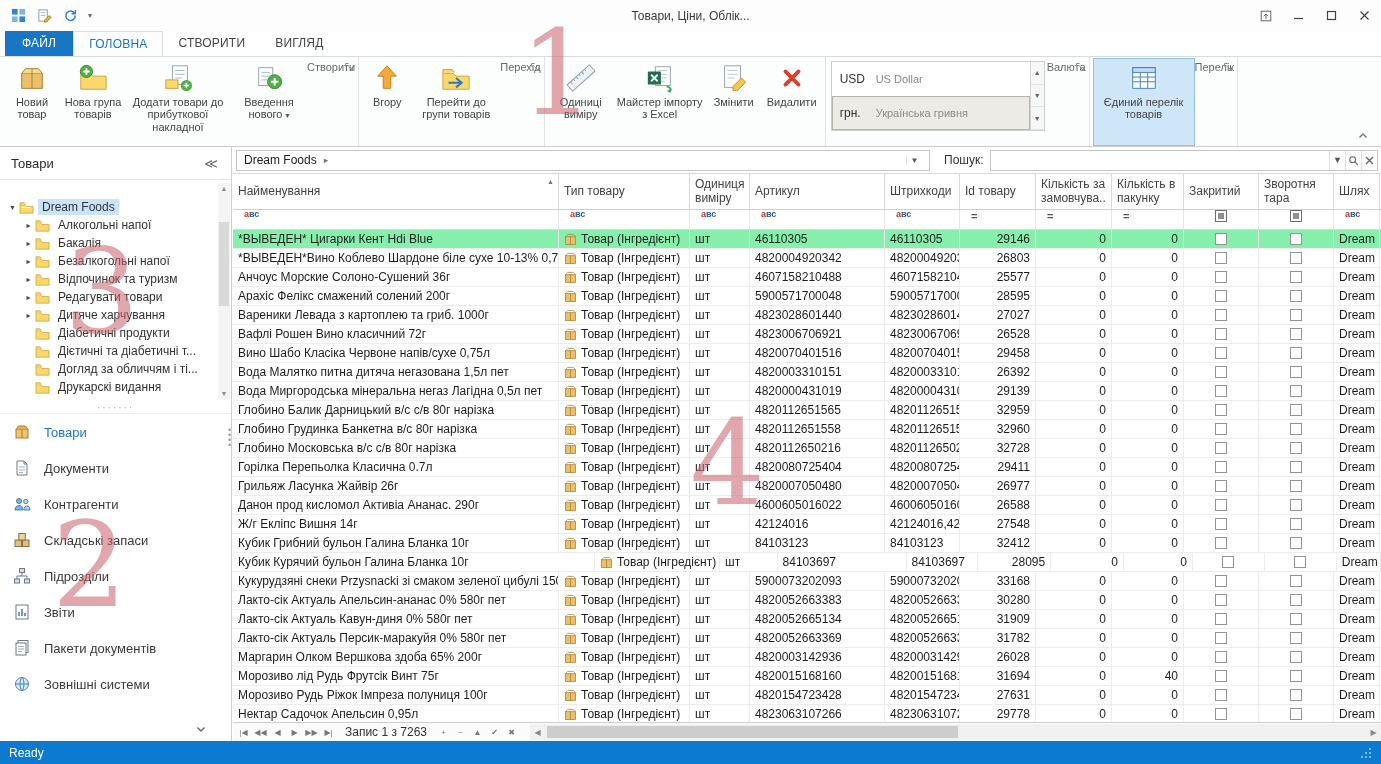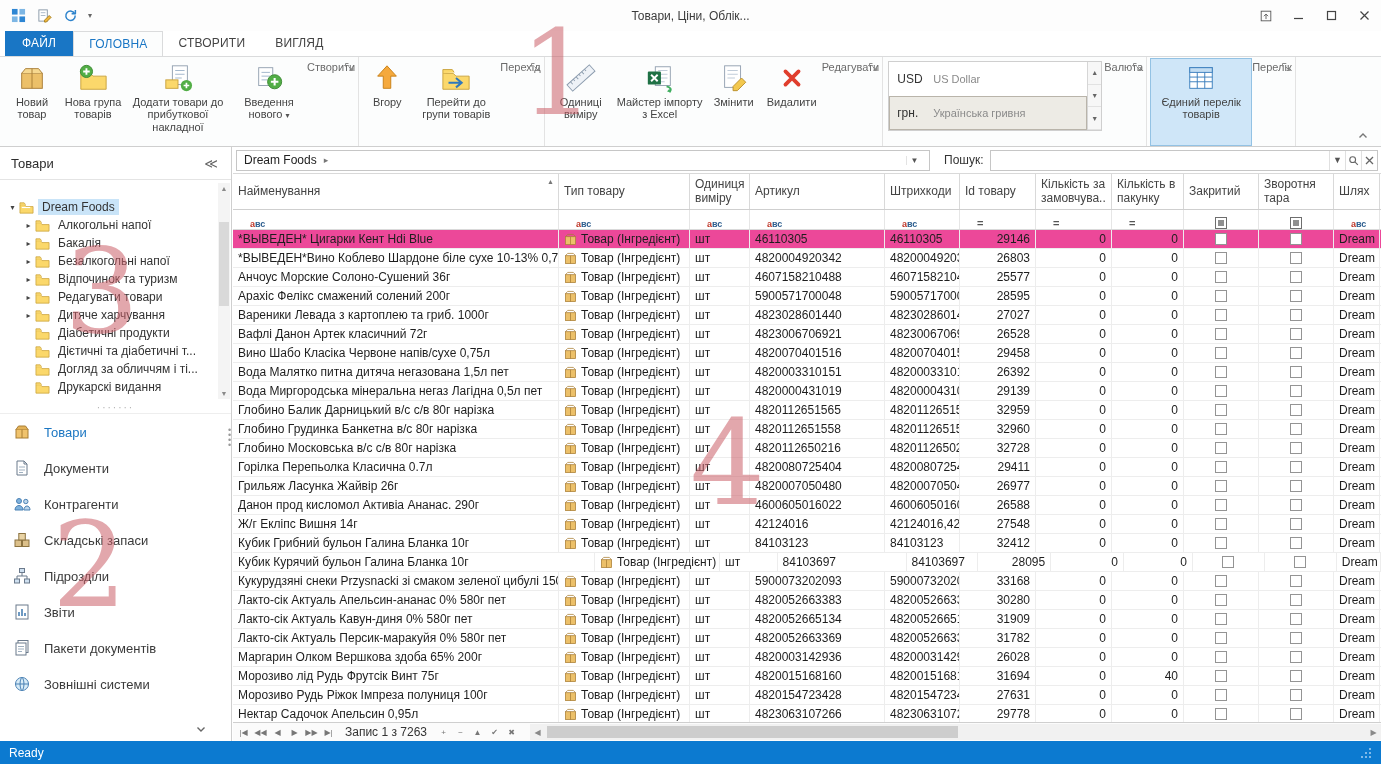--- a/index.html
+++ b/index.html
@@ -86,29 +86,29 @@
   .search-input{flex:1;border:none;outline:none;height:100%;padding:0 5px;font:inherit}
   .sbtn{width:16px;height:19px;display:flex;align-items:center;justify-content:center;border-left:1px solid #e0e0e0;color:#555;font-size:9px}
   .sbtn .icon{width:11px;height:11px}
 
   .grid{flex:1;display:flex;flex-direction:column;overflow:hidden;font-size:12px}
   .grid-header{display:flex;height:36px;flex:0 0 36px;border-bottom:1px solid #cfcfcf;background:#fff;color:#444}
   .gh-cell{border-right:1px solid #d9d9d9;padding:2px 5px;display:flex;align-items:center;line-height:1.15;overflow:hidden;position:relative}
   .gh-lbl{overflow:hidden}
   .sort-arrow{position:absolute;right:4px;top:4px;font-size:7px;color:#777}
   .filter-row{display:flex;height:20px;flex:0 0 20px;border-bottom:1px solid #d9d9d9;background:#fff}
-  .f-cell{border-right:1px solid #e6e6e6;display:flex;align-items:flex-end;padding:0 17px;overflow:hidden}
+  .f-cell{border-right:1px solid #e6e6e6;display:flex;align-items:flex-start;padding:0 11px;overflow:hidden}
   .f-cell.center{justify-content:center}
   .f-abc{font-size:9px;font-weight:bold;line-height:1}
   .f-abc b{color:#c0392b}
   .f-abc i{color:#2e5f8f;font-style:normal}
   .f-eq{color:#555;font-weight:bold;font-size:11px}
   .grid-body{flex:1;overflow:hidden}
   .grid-row{display:flex;height:19px;border-bottom:1px solid #ededed;background:#fff}
-  .grid-row.selected{background:#ec4899}
+  .grid-row.selected{background:#86efac}
   .g-cell{border-right:1px solid #ededed;padding:0 5px;display:flex;align-items:center;white-space:nowrap;overflow:hidden;color:#1e1e1e}
   .g-cell.right{justify-content:flex-end}
   .g-cell.center{justify-content:center}
   .g-cell .icon{width:13px;height:13px;margin-right:4px}
   .cb{width:12px;height:12px;border:1px solid #949494;background:#fff;display:inline-block}
   .cb.ind{background:#8f8f8f;border-color:#6e6e6e;box-shadow:inset 0 0 0 2px #fff}
 
   .gridfoot{height:19px;flex:0 0 19px;display:flex;align-items:center;border-top:1px solid #cfcfcf;background:#fbfbfb;padding-left:2px}
   .nav-btn{min-width:17px;height:17px;display:flex;align-items:center;justify-content:center;color:#777;font-size:8px;padding:0 2px}
   .rec-text{margin:0 8px;color:#333;white-space:nowrap}
@@ -330,28 +330,20 @@
             <span class="rlabel">Змінити</span>
           </div>
           <div class="rbtn" style="width:60px">
             <span class="icon" style="width:30px;height:30px">
               <svg viewBox="0 0 32 32">
                 <path d="M9 9l14 14M23 9L9 23" stroke="#e03e2d" stroke-width="4" stroke-linecap="round"></path>
               </svg>
             </span>
             <span class="rlabel">Видалити</span>
           </div>
-        </div>
-        <div class="rgroup-footer">
-          <span>Редагувати</span>
-          <span class="icon launcher">
-            <svg viewBox="0 0 10 10" fill="none" stroke="#8a8a8a">
-              <path d="M1.5 4.5v-3h3M4.5 4.5l4 4M8.5 5.5v3h-3"></path>
-            </svg>
-          </span>
         </div>
       </div>
       <div class="rgroup">
         <div class="rgroup-items">
           <div class="currency-box">
             <div class="currency-list">
               <div class="currency-item">
                 <span class="currency-code">USD</span>
                 <span class="currency-name">US Dollar</span>
               </div>
@@ -843,21 +835,21 @@
           <div class="g-cell right" style="width:72px">0</div>
           <div class="g-cell center" style="width:75px">
             <span class="cb"></span>
           </div>
           <div class="g-cell center" style="width:75px">
             <span class="cb"></span>
           </div>
           <div class="g-cell" style="width:46px">Dream Foods</div>
         </div>
         <div class="grid-row">
-          <div class="g-cell" style="width:326px">Вафлі Данон Артек класичний 72г</div>
+          <div class="g-cell" style="width:326px">Вафлі Рошен Вино класичний 72г</div>
           <div class="g-cell" style="width:131px">
             <span class="icon" style="width:13px;height:13px">
               <svg viewBox="0 0 14 14">
                 <rect x="1.5" y="4" width="11" height="8.5" fill="#ecc069" stroke="#a97e35" stroke-width=".8"></rect>
                 <path d="M1.5 4L4 1.5h6L12.5 4M7 4v8.5" stroke="#a97e35" stroke-width=".8" fill="none"></path>
               </svg>
             </span>
             <span>Товар (Інгредієнт)</span>
           </div>
           <div class="g-cell" style="width:60px">шт</div>

